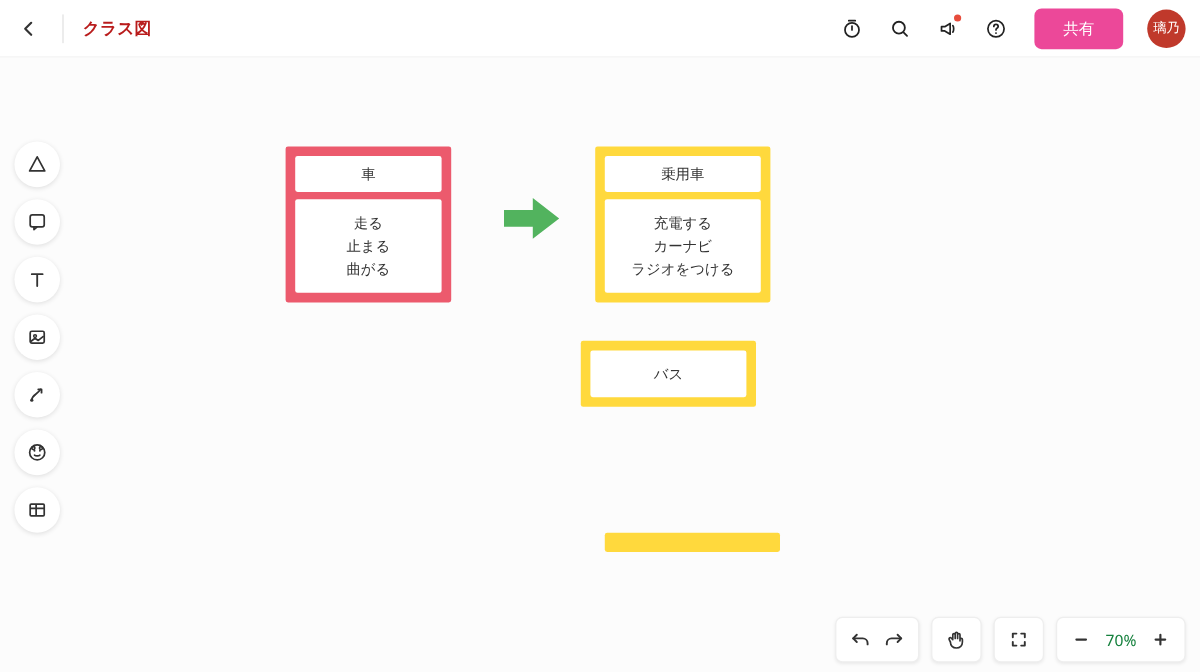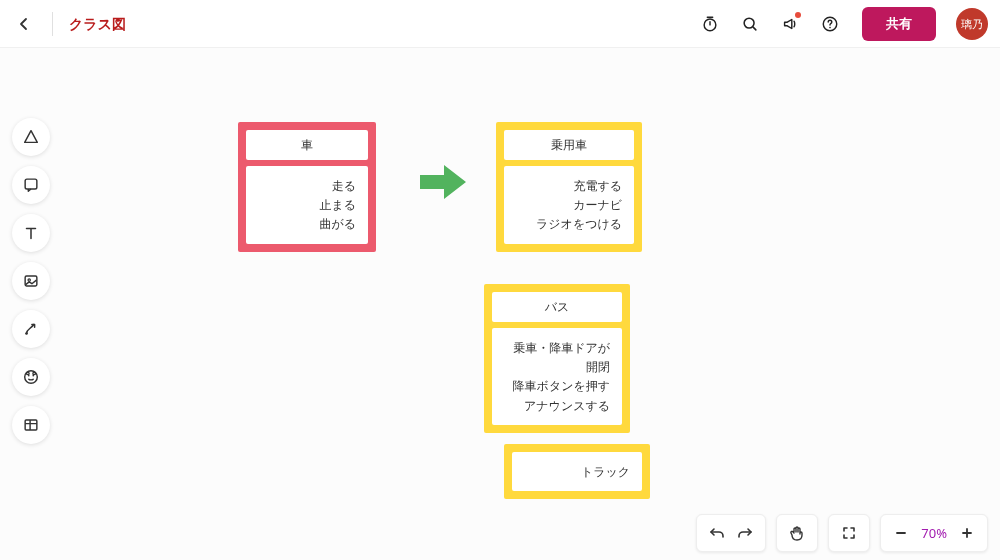--- a/index.html
+++ b/index.html
@@ -4,34 +4,34 @@
 <style>
 *{box-sizing:border-box;margin:0;padding:0}
 html,body{width:1000px;height:560px;font-family:system-ui,-apple-system,sans-serif;overflow:hidden;background:#fff}
 .header{display:flex;align-items:center;height:48px;padding:0 12px;gap:8px;border-bottom:1px solid #f0f0f0}
 .back-btn{width:24px;height:24px;display:flex;align-items:center;justify-content:center;cursor:pointer;border-radius:4px;color:#333}
 .divider{width:1px;height:24px;background:#e0e0e0;margin:0 8px}
 .title{font-size:14px;font-weight:700;color:#b91c1c}
 .spacer{flex:1}
 .icon-btn{width:32px;height:32px;display:flex;align-items:center;justify-content:center;cursor:pointer;border-radius:50%;position:relative;color:#222}
 .dot{position:absolute;top:4px;right:5px;width:6px;height:6px;background:#e74c3c;border-radius:50%}
-.share-btn{background:#be185d;color:#fff;border:none;padding:8px 24px;border-radius:6px;font-size:13px;font-weight:700;cursor:pointer;margin-left:8px}
+.share-btn{background:#ec4899;color:#fff;border:none;padding:8px 24px;border-radius:6px;font-size:13px;font-weight:400;cursor:pointer;margin-left:8px}
 .avatar{width:32px;height:32px;border-radius:50%;background:#c0392b;color:#fff;display:flex;align-items:center;justify-content:center;font-size:11px;font-weight:400;margin-left:12px;cursor:pointer}
 .canvas{position:relative;width:1000px;height:512px;background:#fcfcfc}
 .toolbar{position:absolute;left:12px;top:70px;display:flex;flex-direction:column;gap:10px}
 .tool{width:38px;height:38px;border-radius:50%;background:#fff;box-shadow:0 1px 4px rgba(0,0,0,0.12);display:flex;align-items:center;justify-content:center;cursor:pointer;color:#333}
 .bottombar{position:absolute;bottom:8px;right:12px;display:flex;align-items:center;gap:10px}
 .bb-group{display:flex;align-items:center;background:#fff;border:1px solid #eee;border-radius:6px;padding:4px 6px;box-shadow:0 1px 3px rgba(0,0,0,0.08)}
 .bb-btn{width:28px;height:28px;display:flex;align-items:center;justify-content:center;cursor:pointer;border-radius:4px;color:#333}
-.zoom-label{font-size:13px;margin:0 6px;color:#a21caf}
+.zoom-label{font-size:13px;margin:0 6px;color:#15803d}
 .class-box{position:absolute;padding:8px;border-radius:2px}
 .class-box.pink{background:#ec5a6d}
 .class-box.yellow{background:#ffd93d}
 .cell{background:#fff;border-radius:2px;margin-bottom:6px;text-align:center;padding:6px 8px;font-size:12px;color:#333}
-.cell:last-child{margin-bottom:0;text-align:right;padding:10px 12px;line-height:1.6}
+.cell:last-child{margin-bottom:0;text-align:center;padding:10px 12px;line-height:1.6}
 .arrow{position:absolute;color:#4caf50}
 </style>
 </head>
 <body>
 
 <div class="header">
   <div class="back-btn">
     <svg width="16" height="16" viewBox="0 0 16 16" fill="none">
         <path d="M10 3L5 8l5 5" stroke="currentColor" stroke-width="1.8" stroke-linecap="round" stroke-linejoin="round"></path>
       </svg>
@@ -127,26 +127,22 @@
 曲がる</div>
       </div>
       <div class="class-box yellow" style="left: 496px; top: 74px; width: 146px;">
         <div class="cell">乗用車</div>
         <div class="cell" style="white-space: pre-line;">充電する
 カーナビ
 ラジオをつける</div>
       </div>
       <div class="class-box yellow" style="left: 484px; top: 236px; width: 146px;">
         <div class="cell">バス</div>
-        <div class="cell" style="white-space: pre-line;">乗車・降車ドアが開閉
-降車ボタンを押す
-アナウンスする</div>
       </div>
       <div class="class-box yellow" style="left: 504px; top: 396px; width: 146px;">
-        <div class="cell">トラック</div>
       </div>
       <div class="arrow" style="left: 418px; top: 114px;"><svg width="50" height="40" viewBox="0 0 50 40">
           <path d="M2 13h24V3l22 17-22 17V27H2z" fill="#52b35e"></path>
         </svg></div>
     </div>
 
   <div class="bottombar">
     <div class="bb-group">
       <div class="bb-btn">
           <svg width="16" height="16" viewBox="0 0 16 16" fill="none">

